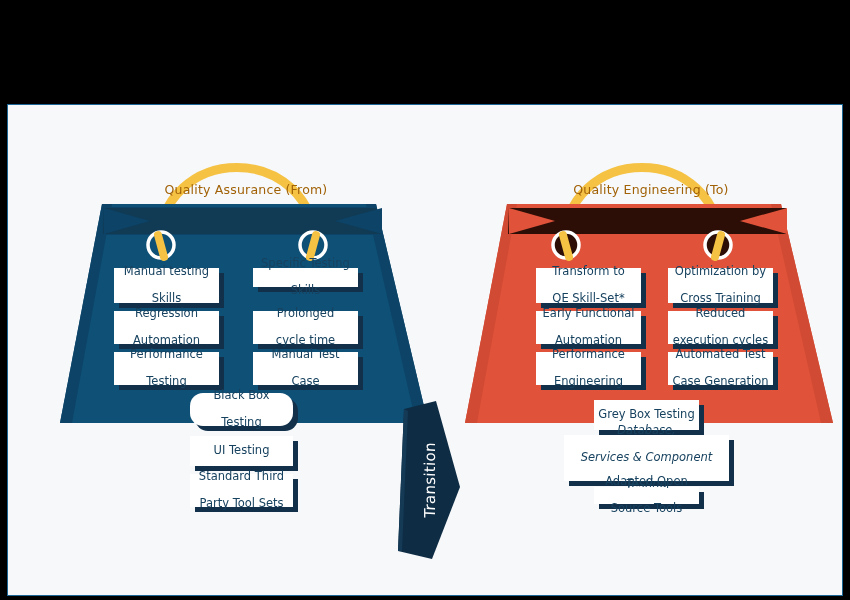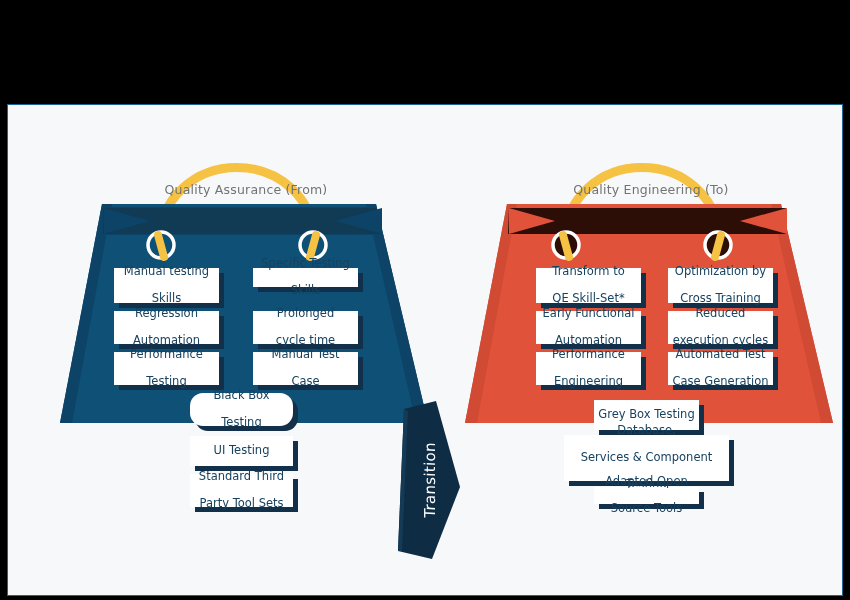--- a/index.html
+++ b/index.html
@@ -49,21 +49,21 @@
     overflow: visible;
   }
 
   
   .bag-title {
     position: absolute;
     top: 77px;
     width: 100%;
     text-align: center;
     font-size: 12.5px;
-    color: #737373;
+    color: #a16207;
     letter-spacing: 0.2px;
     white-space: nowrap;
     pointer-events: none;
   }
 
   
   .items {
     position: absolute;
     left: 0;
     top: 0;
@@ -222,21 +222,21 @@
         </div>
         <div class="box" style="left:217px; top:247px; width:105px; height:33px;">
           <span><span>Automated Test</span><br><span>Case Generation</span></span>
         </div>
 
         <div class="box" style="left:143px; top:295px; width:105px; height:30px;">
           <span>
               <span>Grey Box Testing</span>
             </span>
         </div>
-        <div class="box" style="left:113px; top:330px; width:165px; height:46px;">
+        <div class="box" style="left:113px; top:330px; width:165px; height:46px;font-style:italic;">
           <span><span>Database,</span><br><span>Services &amp; Component</span><br><span>Testing</span></span>
         </div>
         <div class="box" style="left:143px; top:382px; width:105px; height:17px;">
           <span><span>Adapted Open</span><br><span>Source Tools</span></span>
         </div>
       </div>
     </div>
 
     <div id="transition">
       <svg width="72" height="166" viewBox="0 0 72 166">

